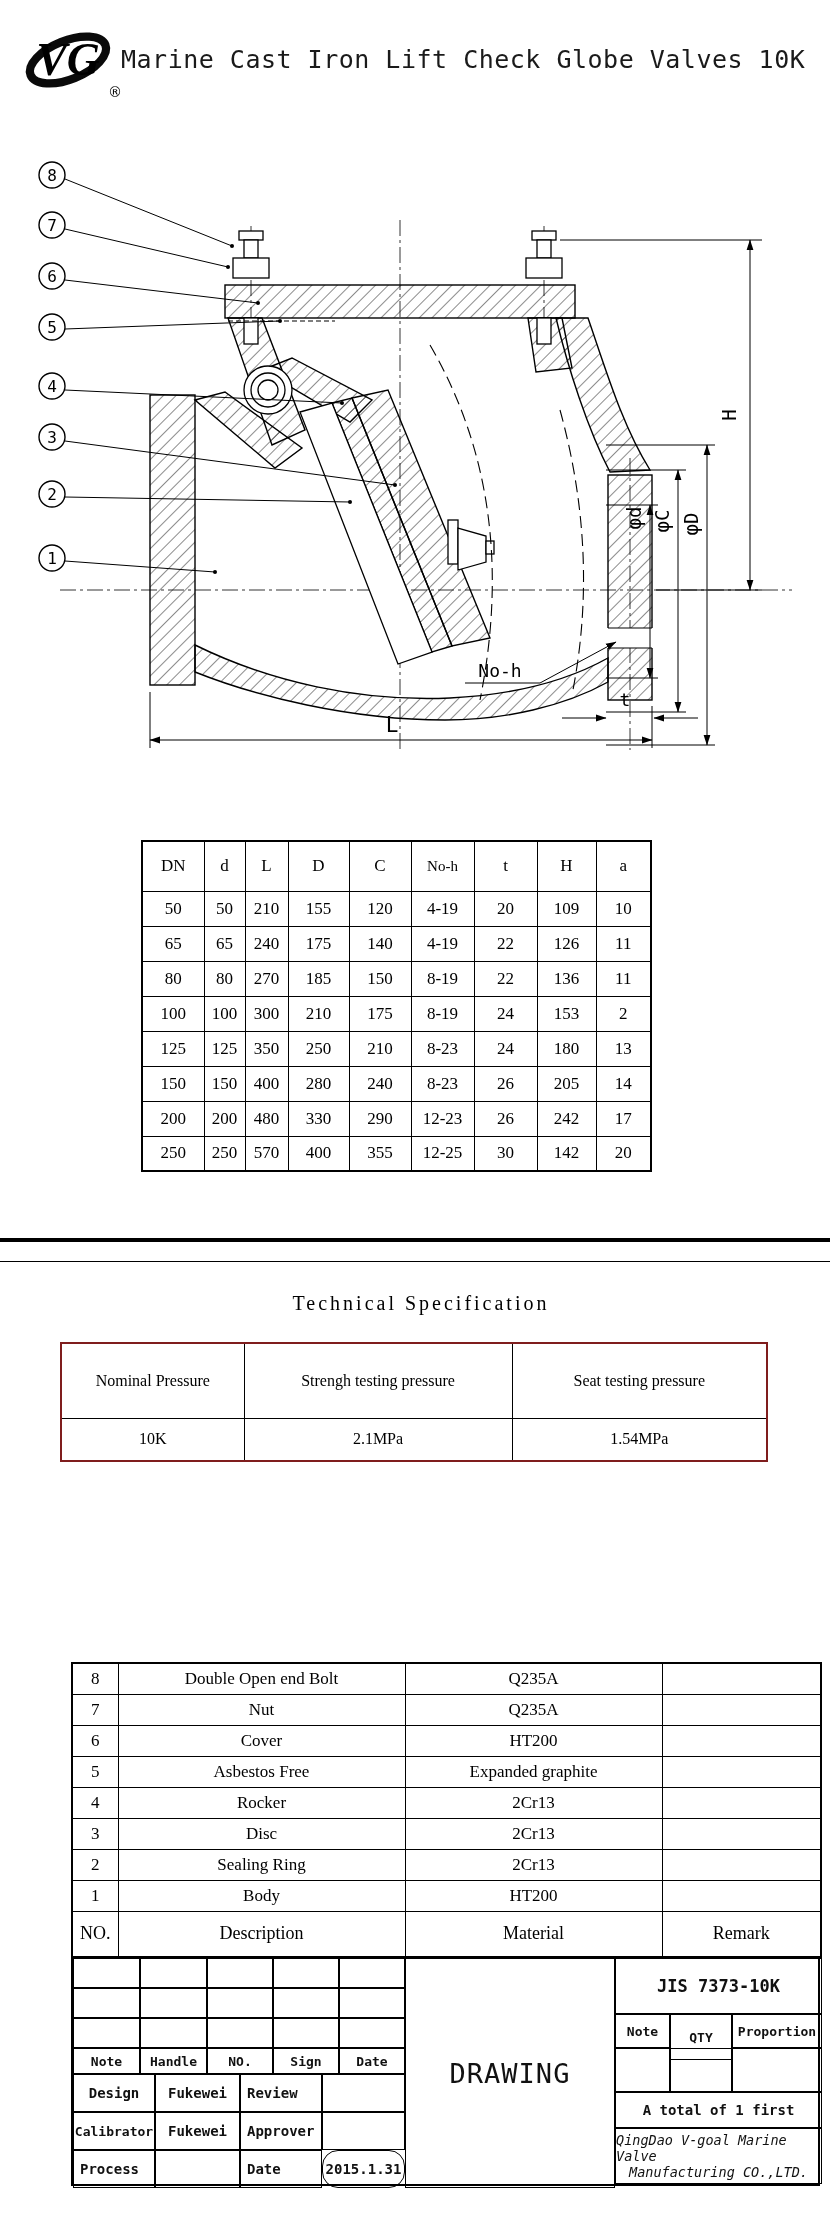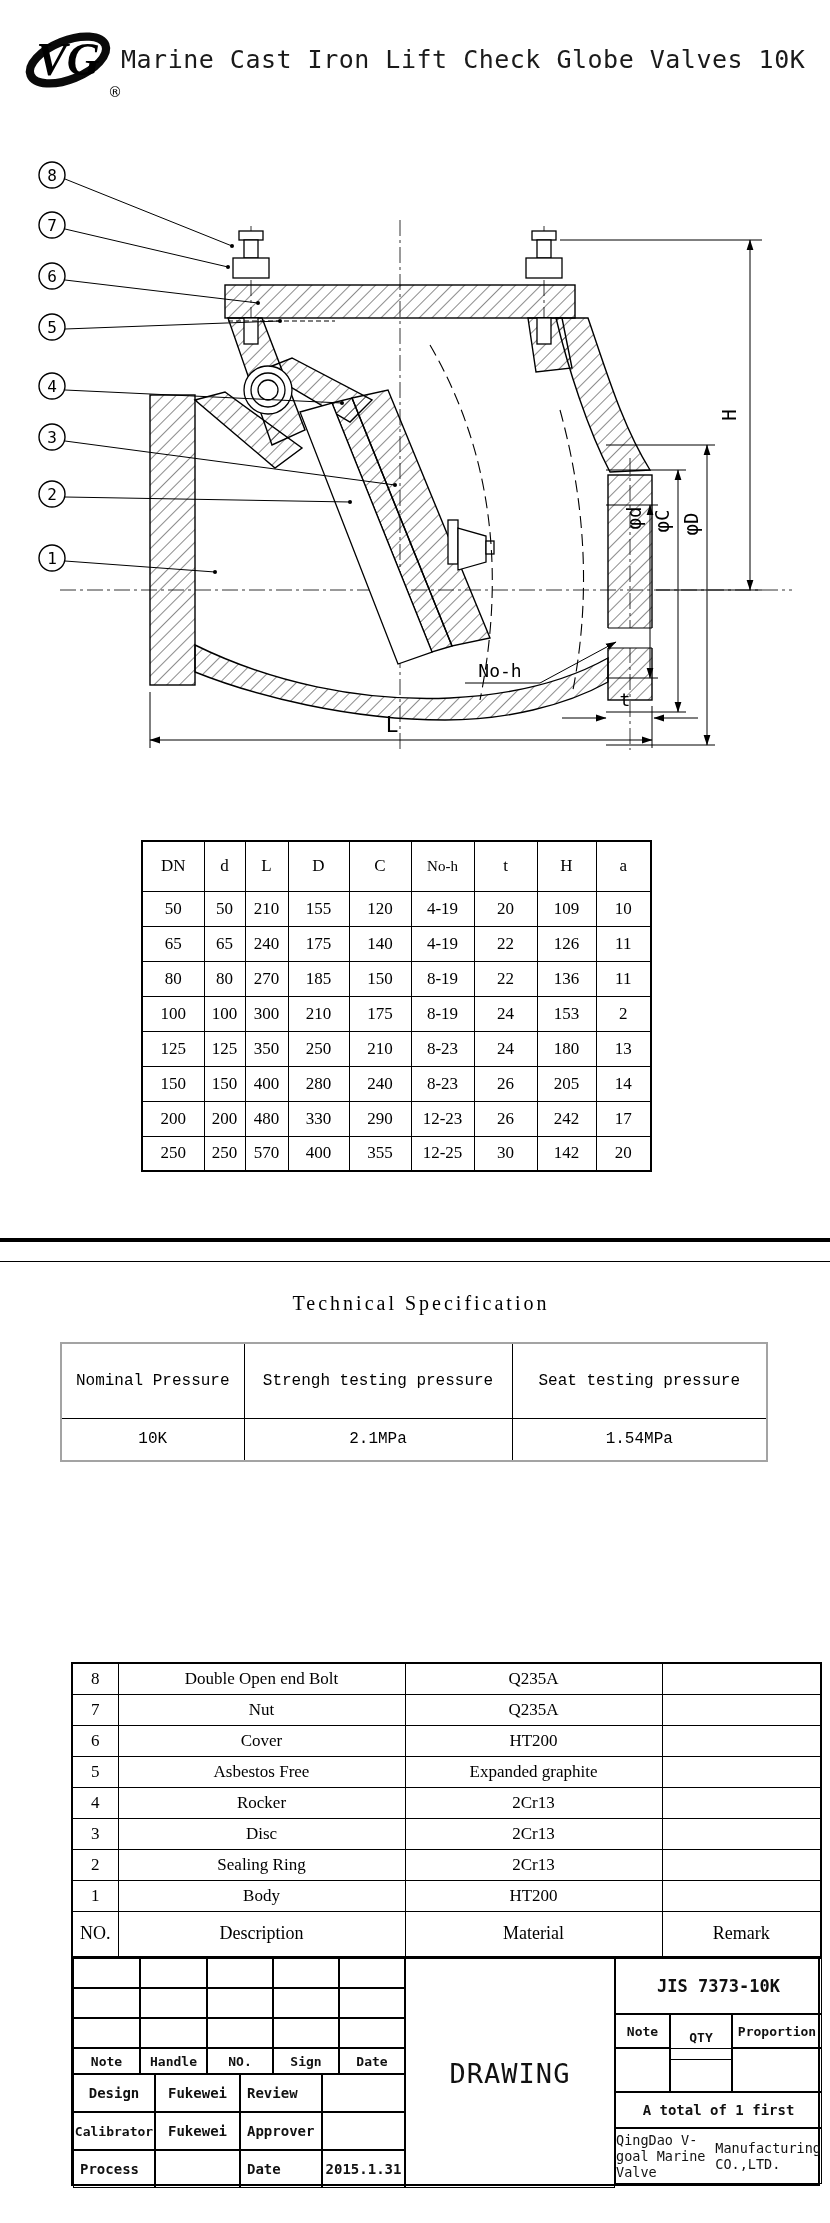--- a/index.html
+++ b/index.html
@@ -18,21 +18,21 @@
   
   table.dtable { border-collapse:collapse; table-layout:fixed; border:2px solid #000; }
   table.dtable td, table.dtable th {
     border:1px solid #000; text-align:center; vertical-align:middle;
     font-weight:normal; font-size:17px; font-family:"Liberation Serif","DejaVu Serif",serif;
   }
   
   .rule-thick { background:#000; height:4px; width:830px; }
   .rule-thin  { background:#000; height:1px; width:830px; }
   .spec-title { font-size:20px; letter-spacing:3px; white-space:nowrap; }
-  table.spec { border-collapse:collapse; table-layout:fixed; border:2px solid #a3a3a3;font-family:Liberation Mono, monospace; }
+  table.spec { border-collapse:collapse; table-layout:fixed; border:2px solid #7f1d1d; }
   table.spec td { border:1px solid #000; text-align:center; vertical-align:middle; font-size:16px; }
   table.parts { border-collapse:collapse; table-layout:fixed; border:2px solid #000; }
   table.parts td { border:1px solid #000; text-align:center; vertical-align:middle; font-size:17px; }
   table.parts tr.pfoot td { font-size:18px; }
   
   .tb-cell { position:absolute; border:1px solid #000; display:flex; align-items:center; justify-content:center; }
   .tb-font { font-family:"DejaVu Sans Mono",monospace; font-weight:bold; color:#111; }
   svg text { fill:#000; }
 </style>
 </head>
@@ -427,29 +427,29 @@
     <div class="tb-cell" style="left:249px;top:116px;width:83px;height:38px;"></div>
 
     <div class="tb-cell tb-font" style="left:0;top:154px;width:82px;height:38px;font-size:13px;">Calibrator</div>
     <div class="tb-cell tb-font" style="left:82px;top:154px;width:85px;height:38px;font-size:14px;">Fukewei</div>
     <div class="tb-cell tb-font" style="left:167px;top:154px;width:82px;height:38px;font-size:14px;justify-content:flex-start;padding-left:6px;">Approver</div>
     <div class="tb-cell" style="left:249px;top:154px;width:83px;height:38px;"></div>
 
     <div class="tb-cell tb-font" style="left:0;top:192px;width:82px;height:38px;font-size:14px;justify-content:flex-start;padding-left:6px;">Process</div>
     <div class="tb-cell" style="left:82px;top:192px;width:85px;height:38px;"></div>
     <div class="tb-cell tb-font" style="left:167px;top:192px;width:82px;height:38px;font-size:14px;justify-content:flex-start;padding-left:6px;">Date</div>
-    <div class="tb-cell tb-font" style="left:249px;top:192px;width:83px;height:38px;font-size:14px;">2015.1.31</div>
+    <div class="tb-cell tb-font" style="left:249px;top:192px;width:83px;height:38px;font-size:14px;border-radius:16px;">2015.1.31</div>
 
     <div class="tb-cell tb-font" style="left:542px;top:0;width:207px;height:56px;font-size:17px;">JIS 7373-10K</div>
     <div class="tb-cell tb-font" style="left:542px;top:56px;width:55px;height:34px;font-size:13px;">Note</div>
     <div class="tb-cell tb-font" style="left:597px;top:56px;width:62px;height:46px;font-size:13px;">QTY</div>
     <div class="tb-cell tb-font" style="left:659px;top:56px;width:90px;height:34px;font-size:13px;">Proportion</div>
     <div class="tb-cell" style="left:542px;top:90px;width:55px;height:44px;"></div>
     <div class="tb-cell" style="left:597px;top:90px;width:62px;height:44px;"></div>
     <div class="tb-cell" style="left:659px;top:90px;width:90px;height:44px;"></div>
     <div class="tb-cell tb-font" style="left:542px;top:134px;width:207px;height:36px;font-size:14px;">A total of 1 first</div>
-    <div class="tb-cell" style="left:542px;top:170px;width:207px;height:56px;flex-direction:row;">
+    <div class="tb-cell" style="left:542px;top:170px;width:207px;height:56px;flex-direction:column;font-style:italic;">
       <span class="tb-font" style="font-size:13.5px;font-weight:normal;">QingDao V-goal Marine Valve</span>
       <span class="tb-font" style="font-size:13.5px;font-weight:normal;">Manufacturing CO.,LTD.</span>
     </div>
   </div>
 
 </div>
 
 </body></html>

